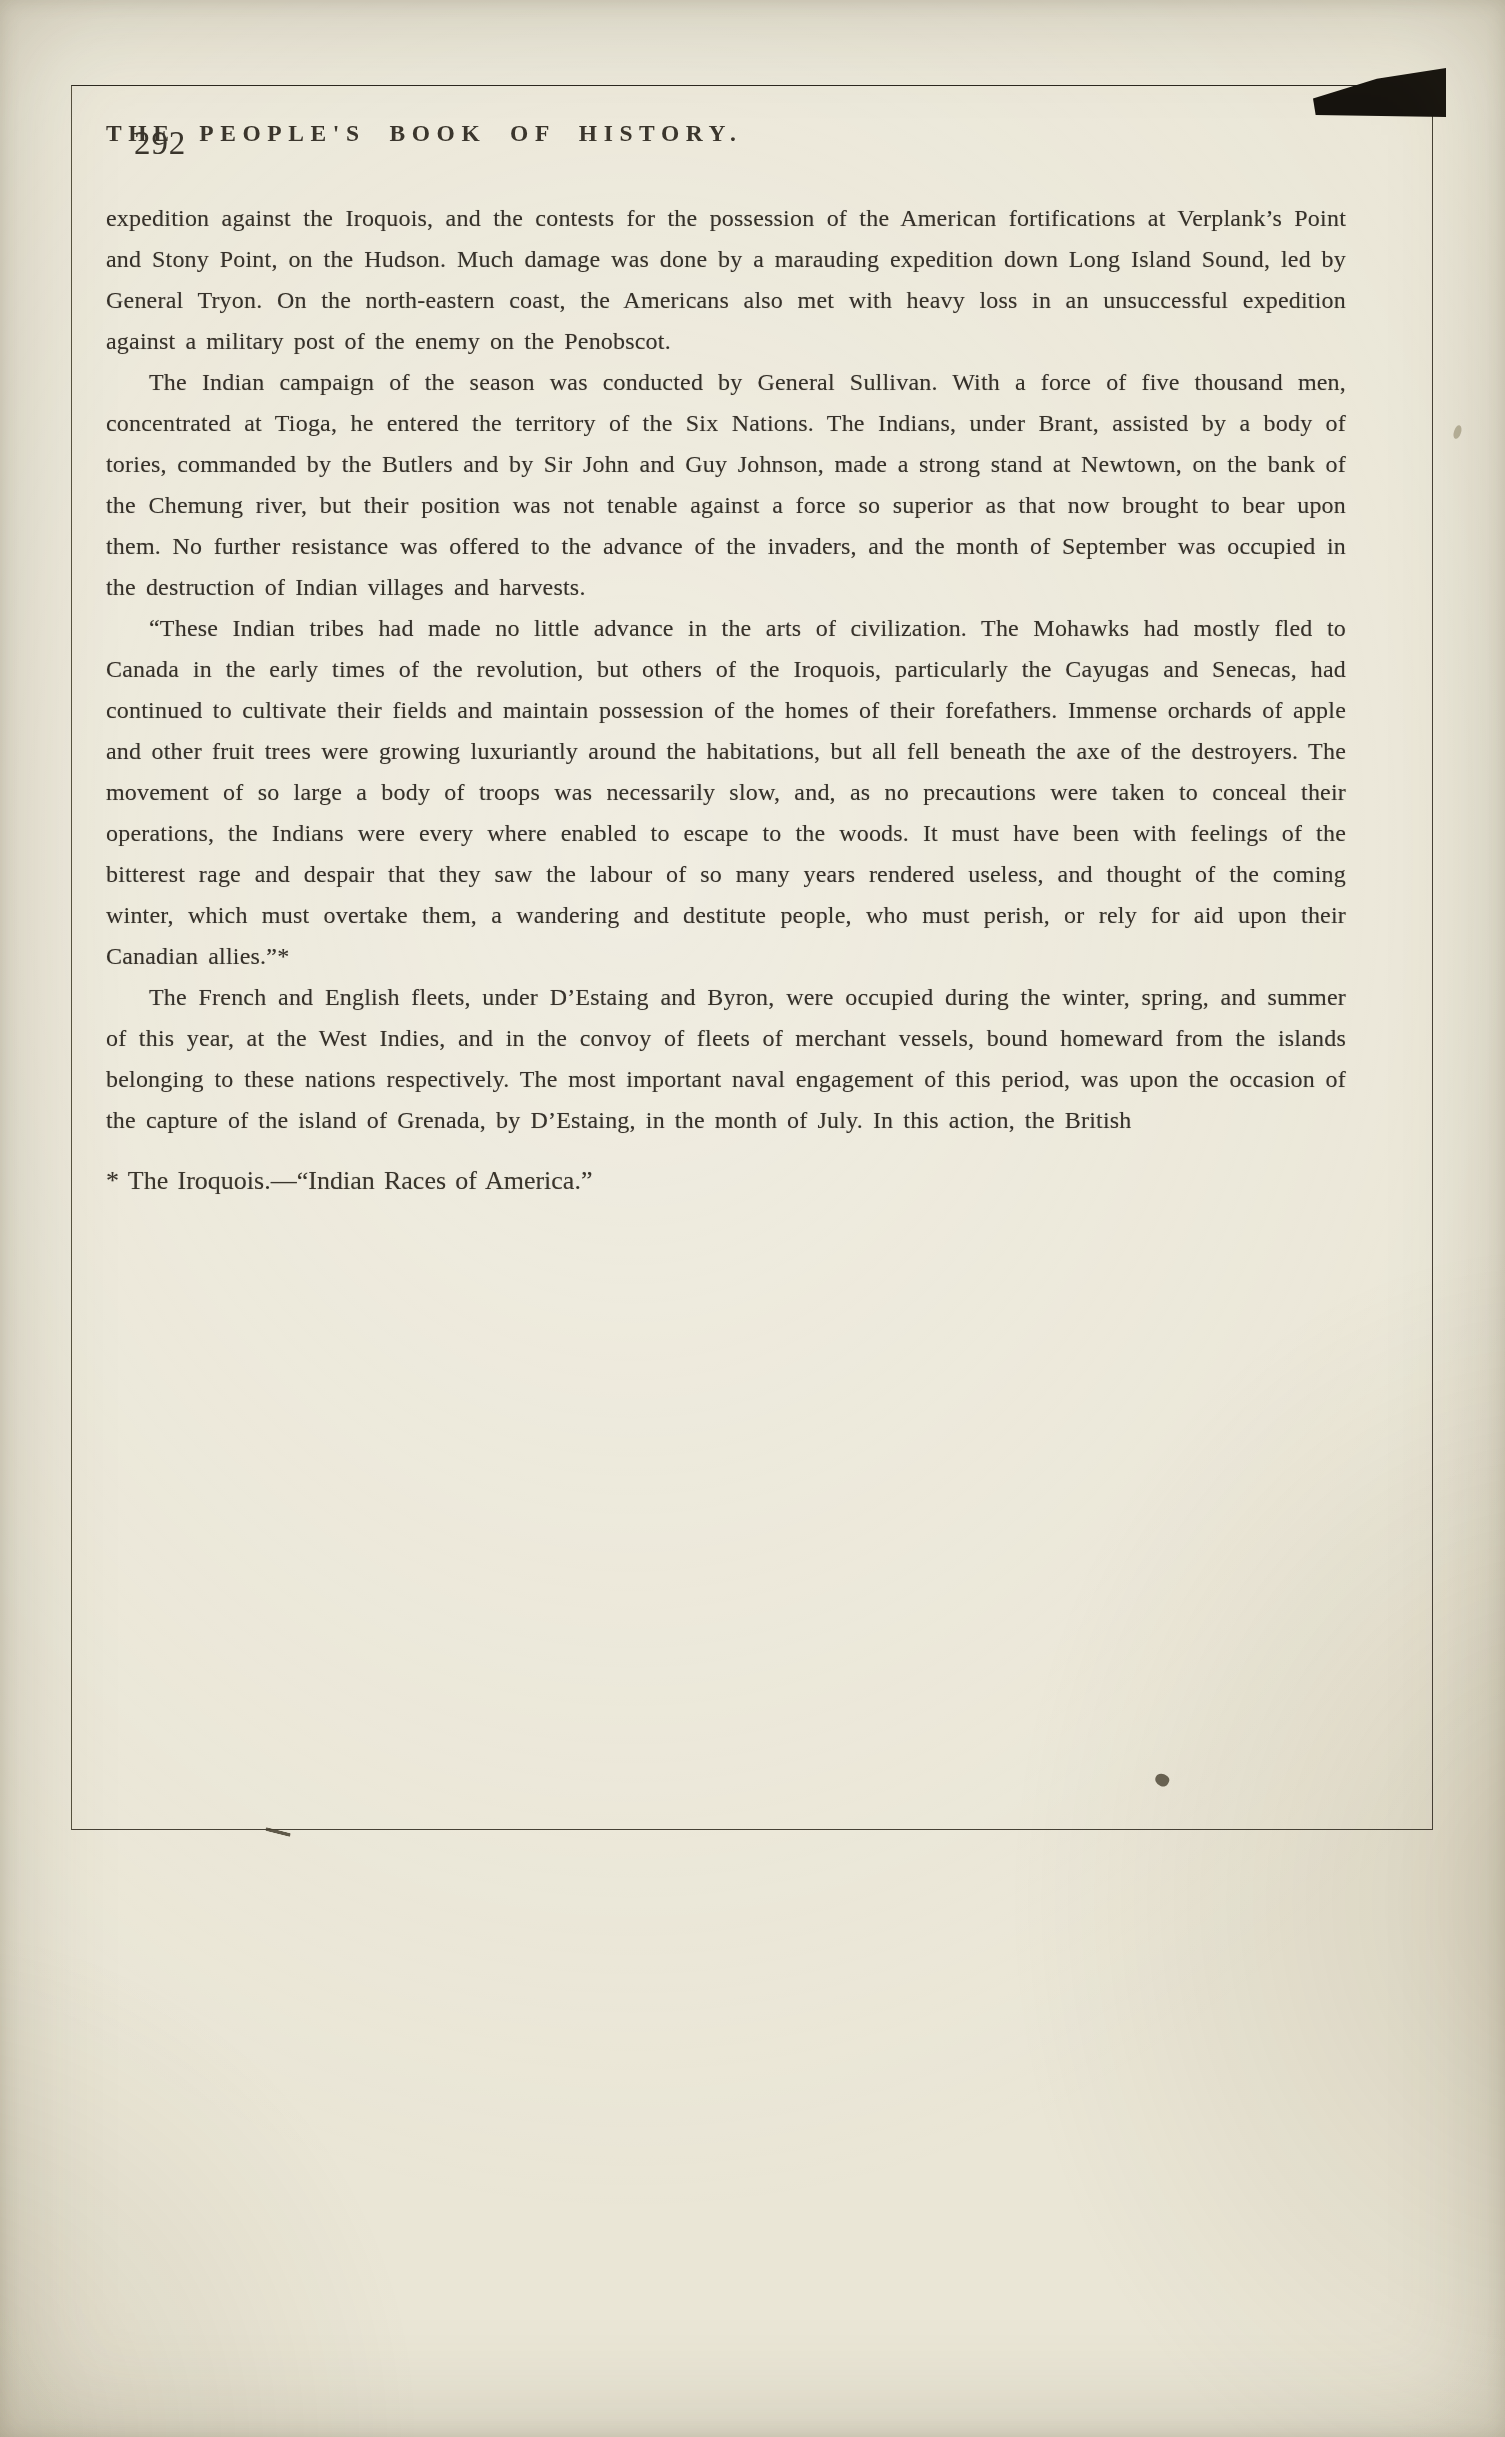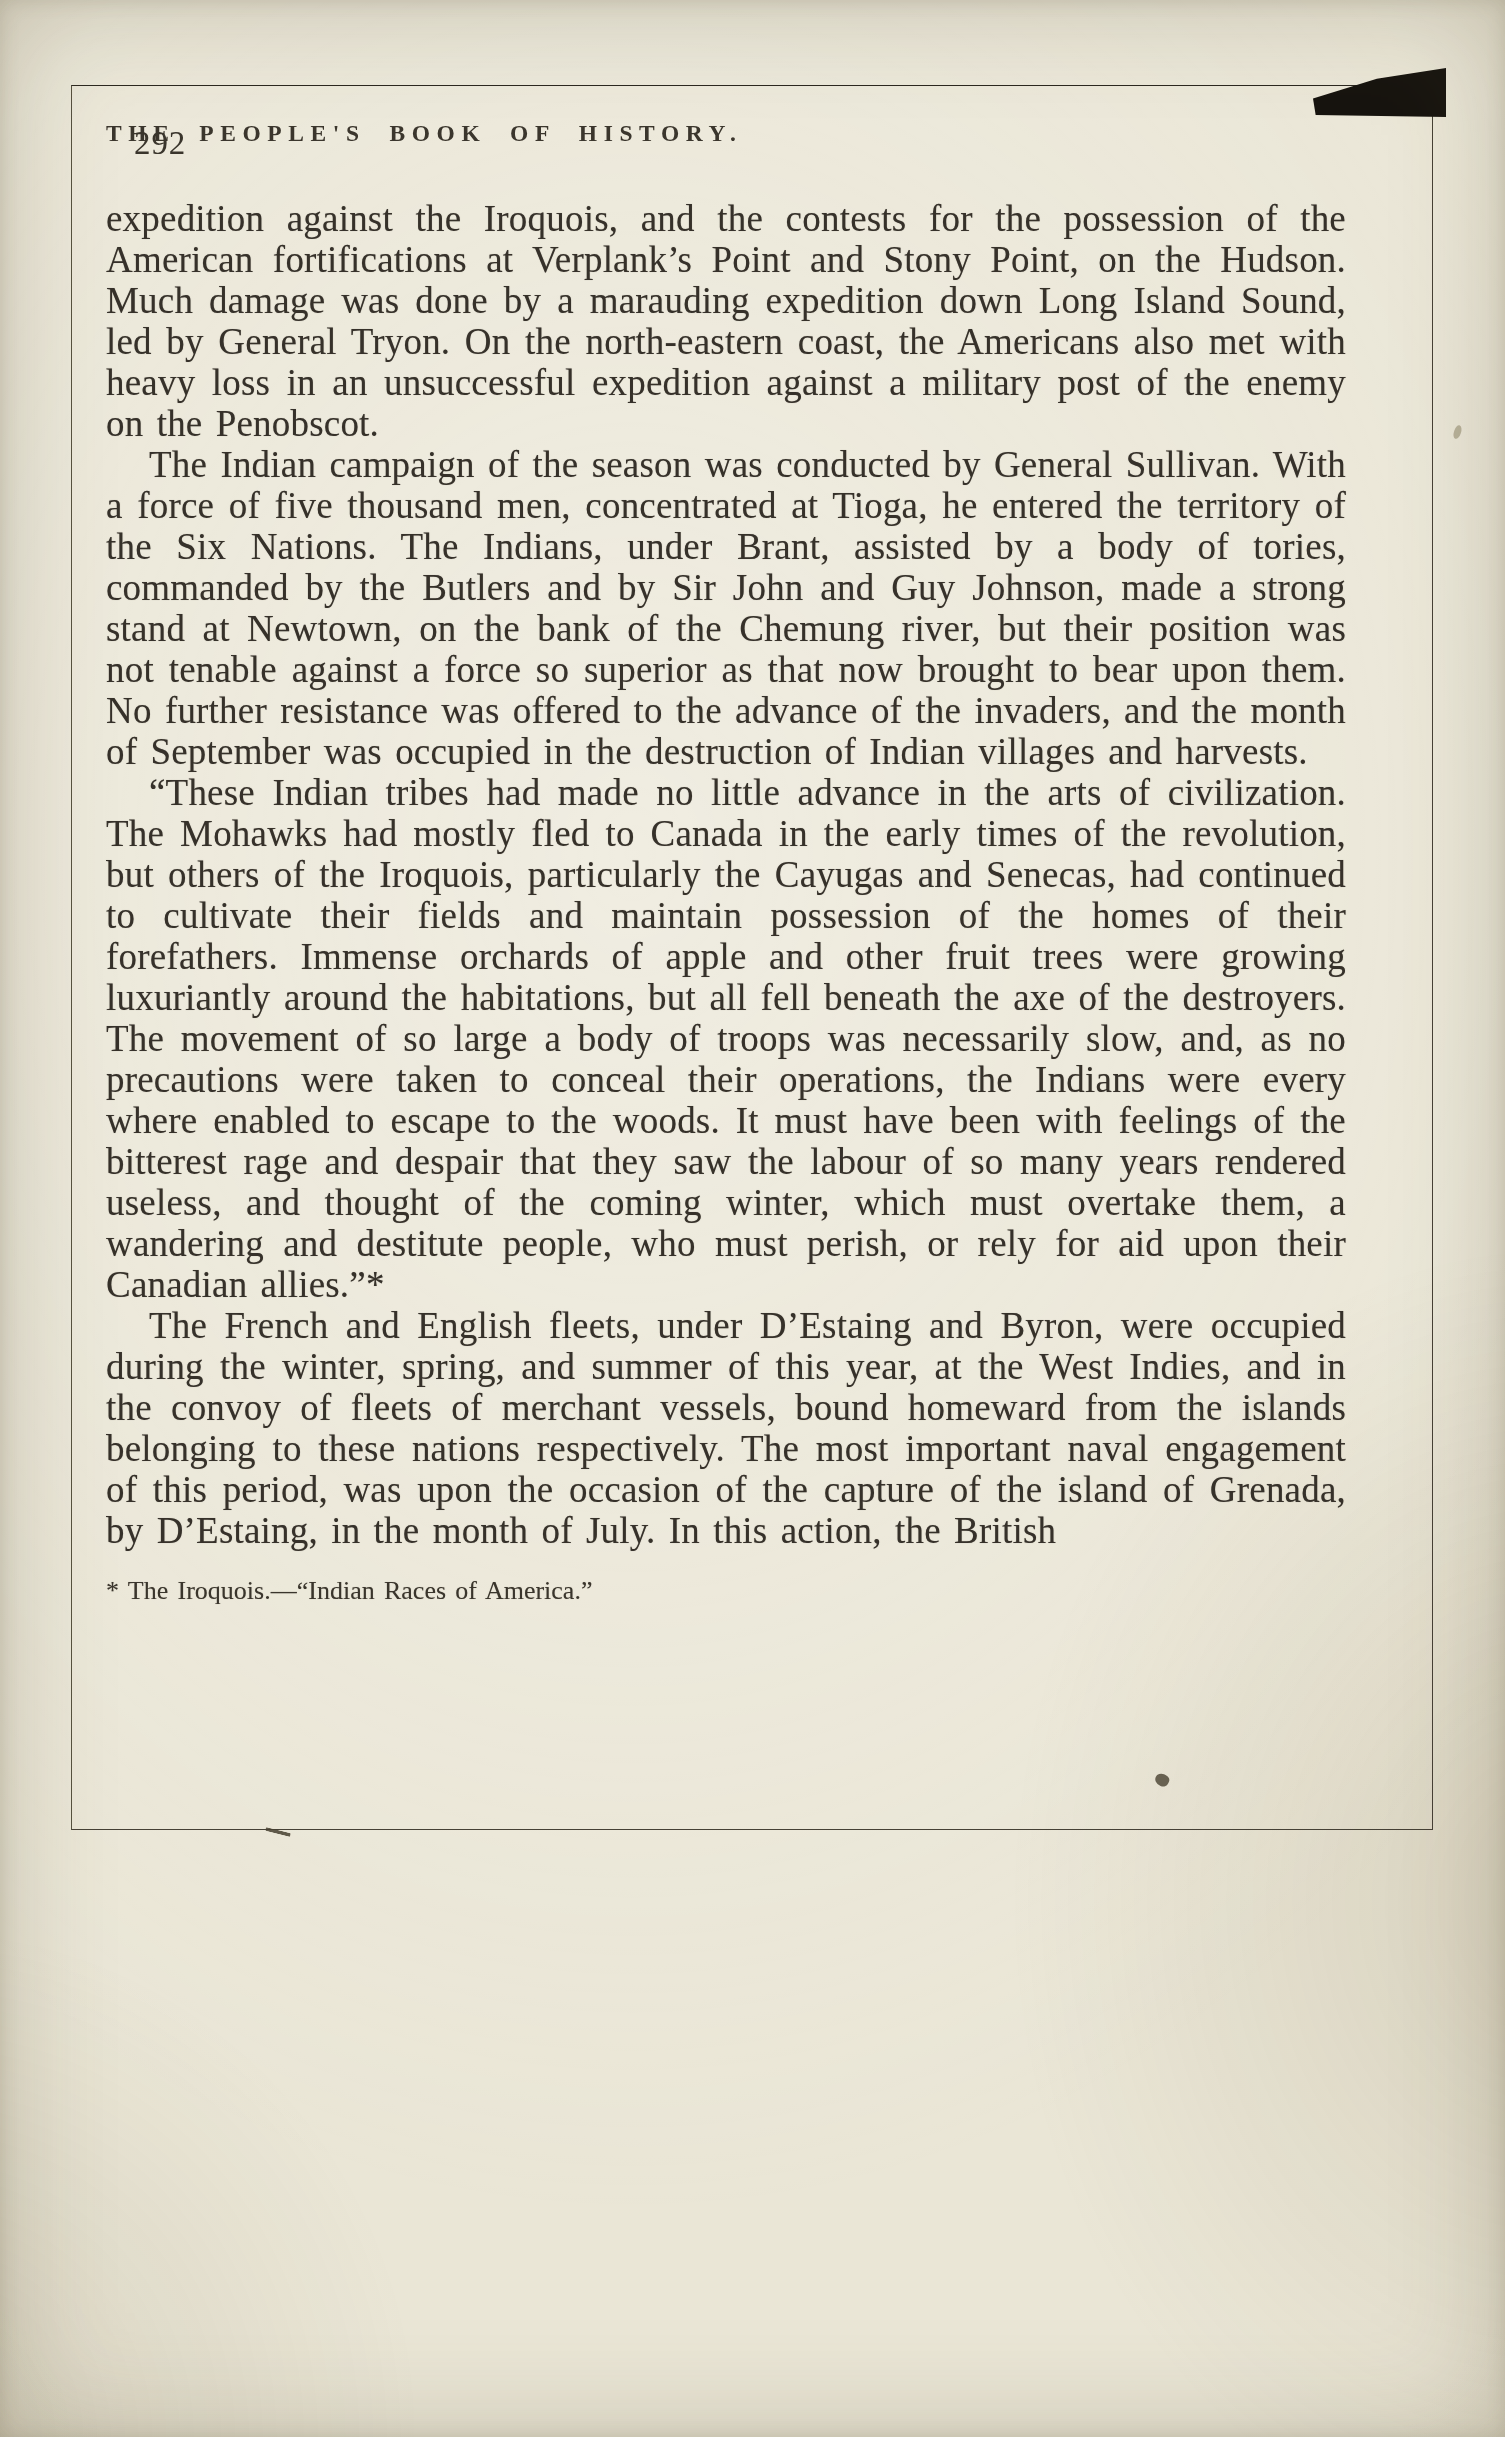--- a/index.html
+++ b/index.html
@@ -51,21 +51,21 @@
     font-weight: bold;
     letter-spacing: 6.6px;
     word-spacing: 11.3px;
     padding-top: 3.8px;
     color: #3b362d;
   }
 
   .body-text { margin-top: 22.5px; }
   .body-text p {
     margin: 0;
-    font-size: 37px;
+    font-size: 24px;
     line-height: 41px;
     text-align: justify;
     text-indent: 43px;
     word-spacing: 3.8px;
     letter-spacing: 0.2px;
     text-shadow: 0 0 0.9px rgba(58,52,42,0.35);
   }
   .body-text p.no-indent { text-indent: 0; }
 
   .footnote {

